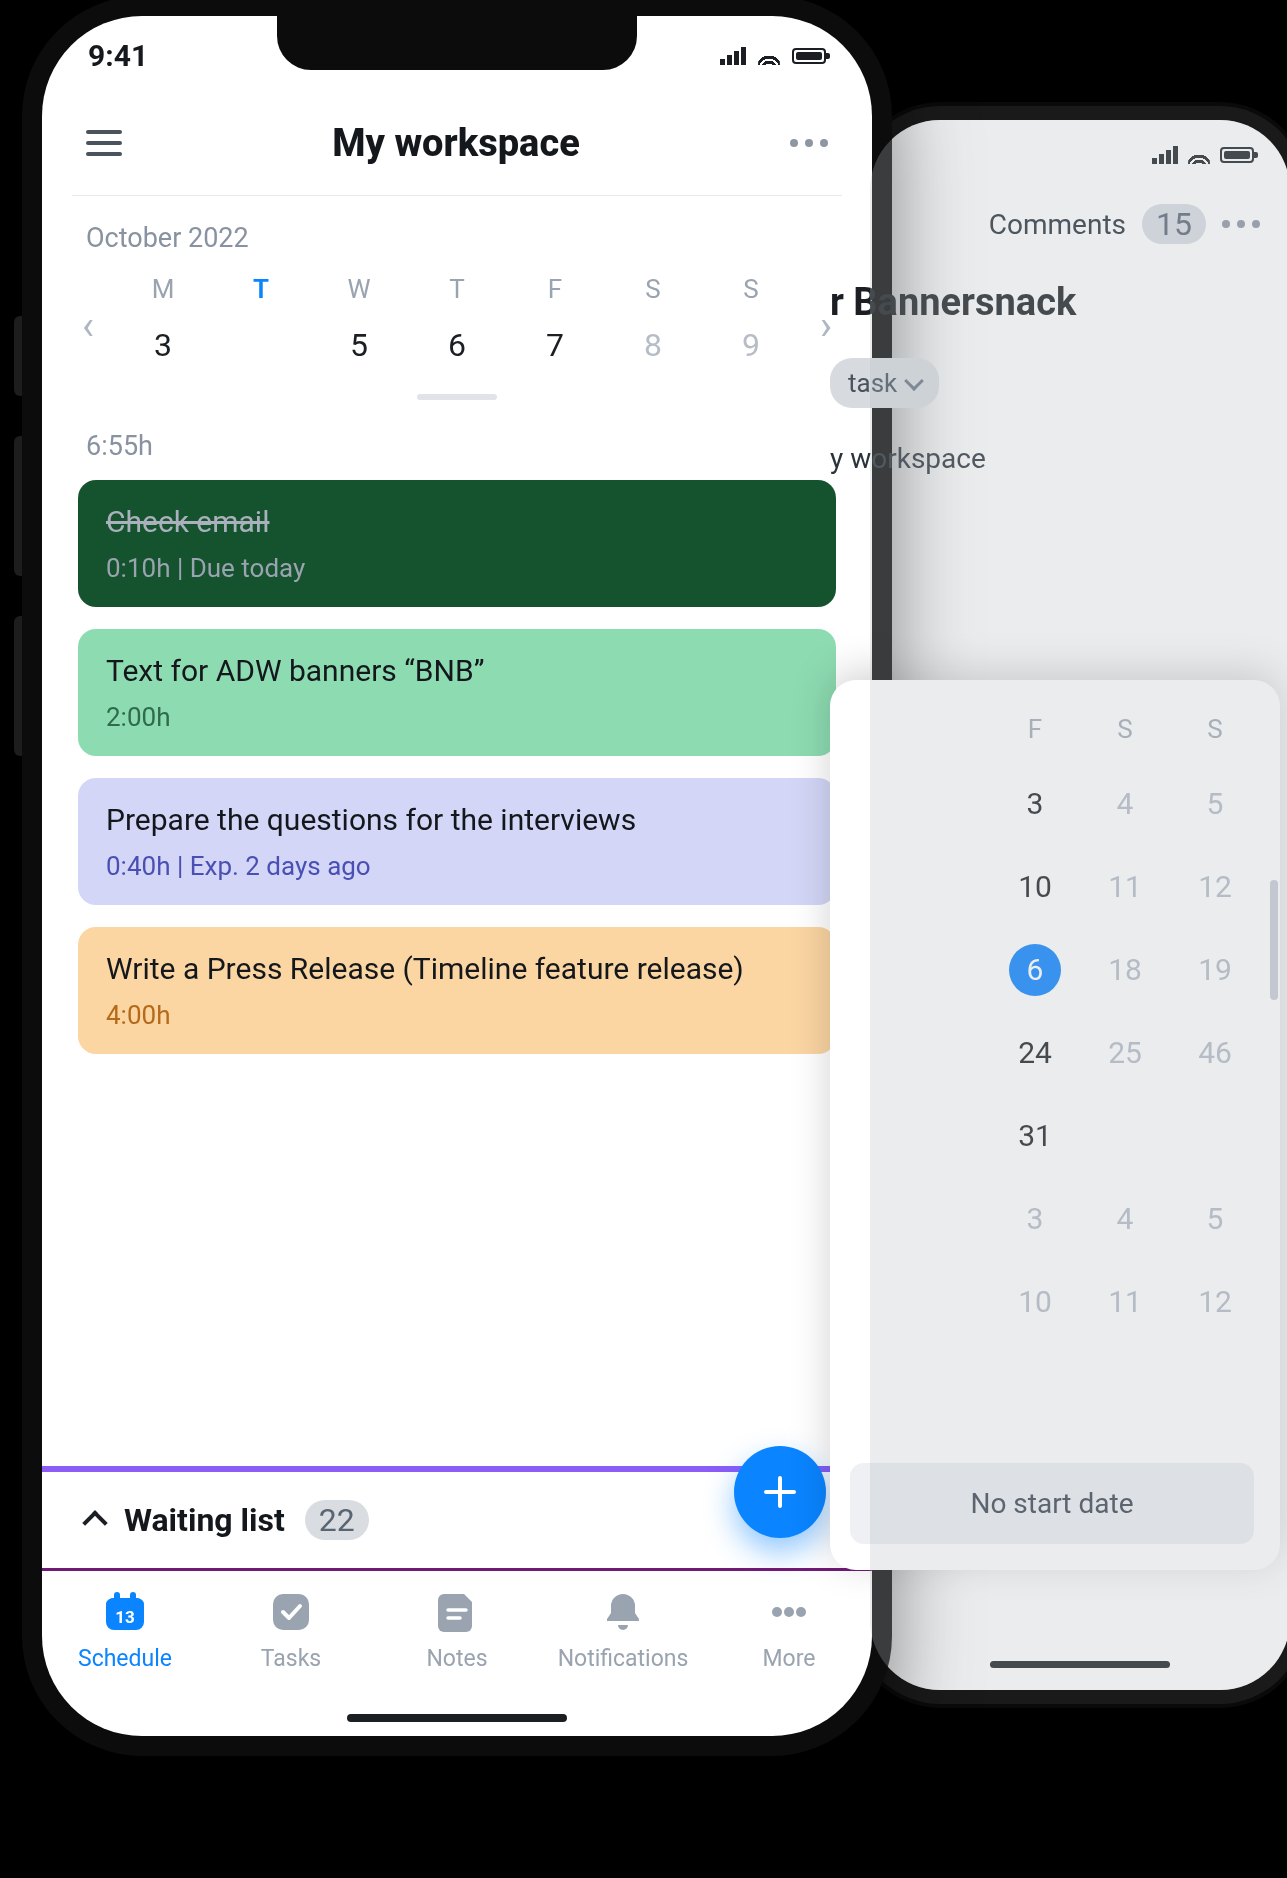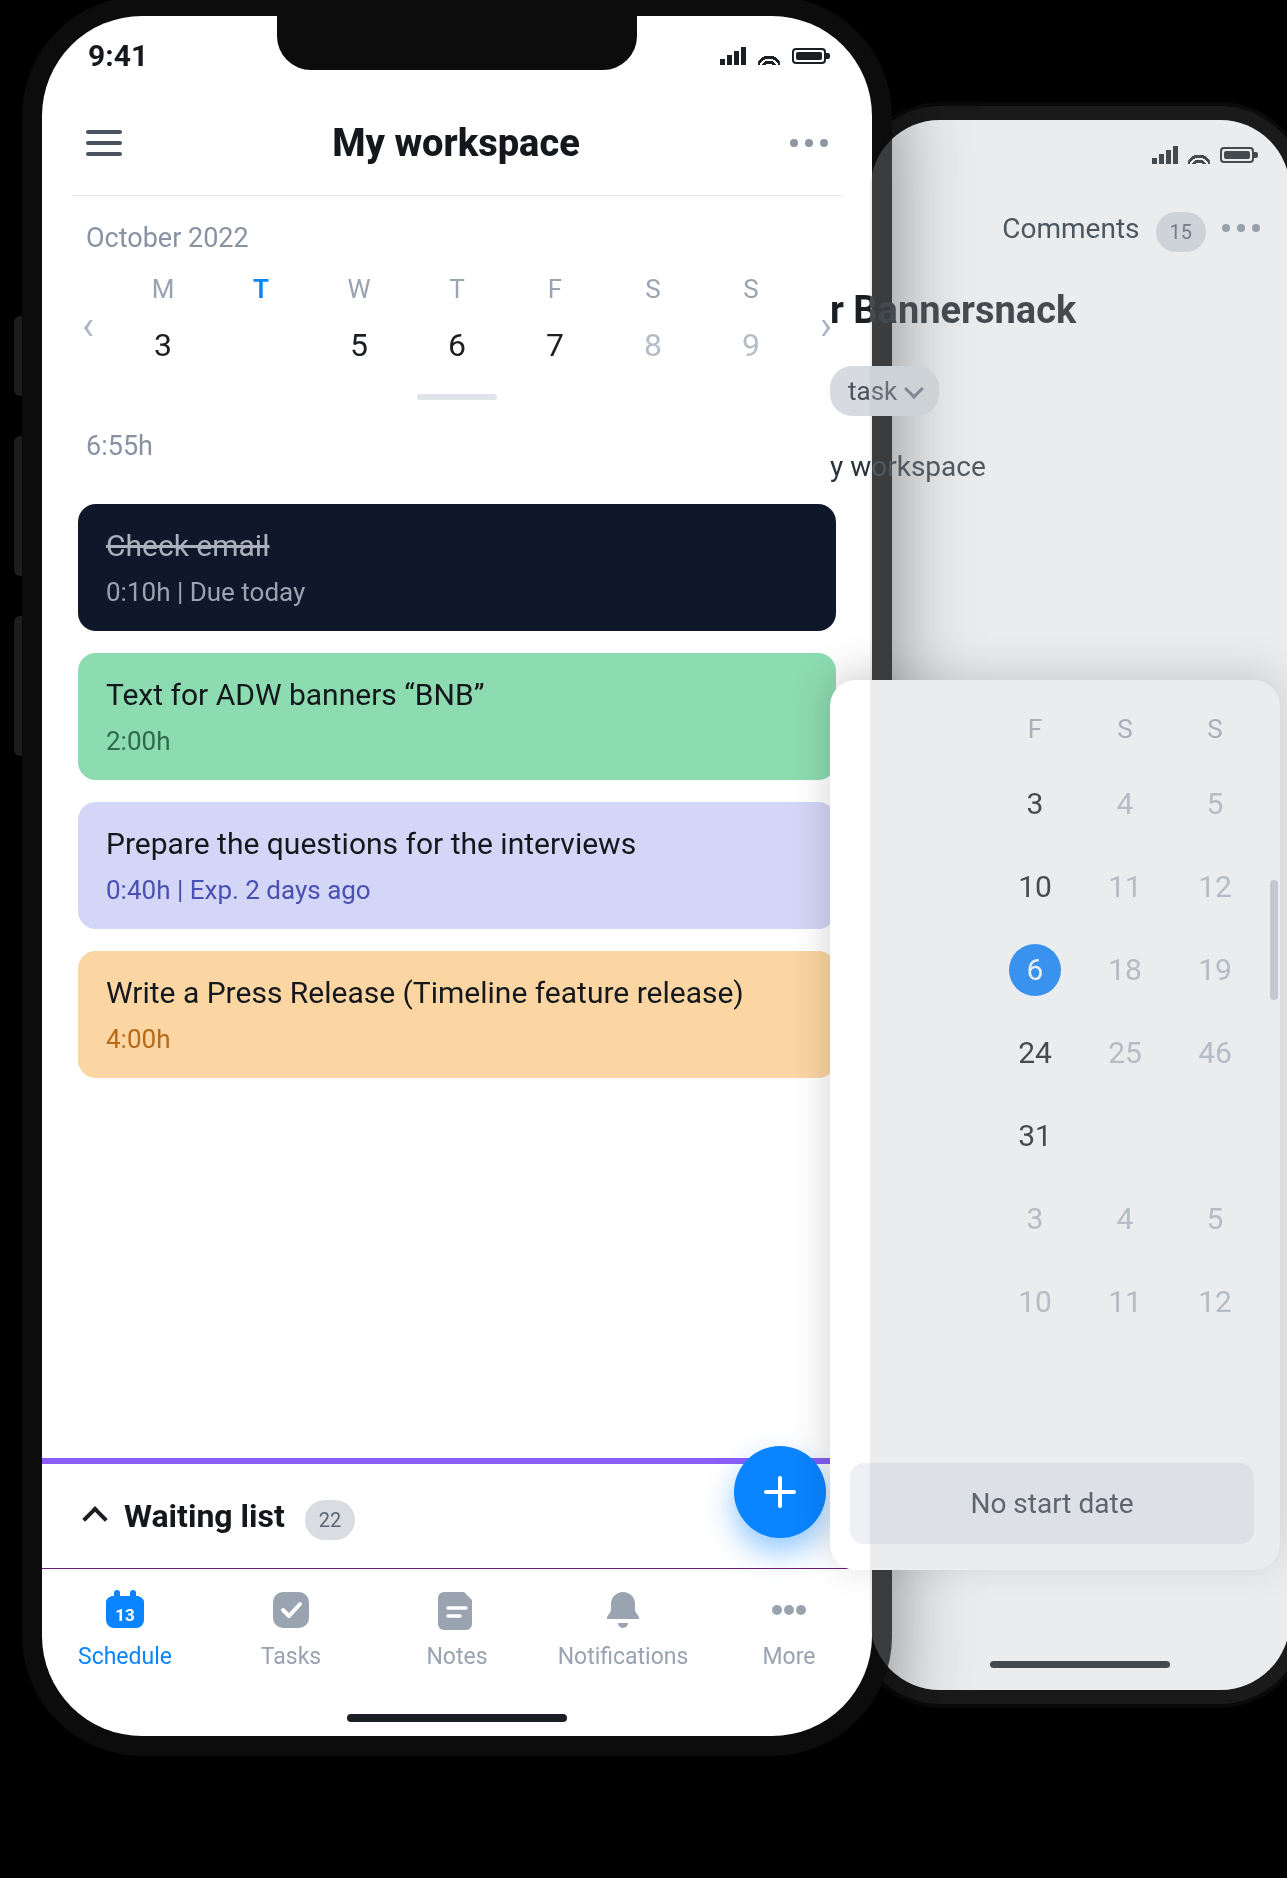--- a/index.html
+++ b/index.html
@@ -18,21 +18,21 @@
     linear-gradient(#1b1f23,#1b1f23) left 21px bottom 0/5px 18px no-repeat;}
   .wifi-icon{width:22px;height:18px;border-radius:50% 50% 0 0/100% 100% 0 0;background:
     radial-gradient(circle at 50% 120%,#1b1f23 0 4px,transparent 4px),
     radial-gradient(circle at 50% 120%,transparent 5px,#1b1f23 5px 8px,transparent 8px),
     radial-gradient(circle at 50% 120%,transparent 10px,#1b1f23 10px 13px,transparent 13px);}
   .batt-icon{width:34px;height:16px;border:2px solid #1b1f23;border-radius:4px;position:relative;}
   .batt-icon::after{content:"";position:absolute;right:-6px;top:3px;width:4px;height:6px;background:#1b1f23;border-radius:0 2px 2px 0;}
   .batt-icon::before{content:"";position:absolute;left:2px;top:2px;bottom:2px;width:26px;background:#1b1f23;border-radius:2px;}
   .phone2 .commentsrow{display:flex;justify-content:flex-end;align-items:center;gap:16px;padding:40px 30px 0 0;}
   .phone2 .commentslbl{font-size:28px;color:#25303a;}
-  .badge{display:inline-flex;align-items:center;justify-content:center;min-width:50px;height:40px;padding:0 14px;border-radius:20px;background:#d9dde2;color:#5a6573;font-size:20px;margin-top:8px;}
+  .badge{display:inline-flex;align-items:center;justify-content:center;min-width:50px;height:40px;padding:0 14px;border-radius:20px;background:#d9dde2;color:#5a6573;font-size:32px;}
   .dots{display:inline-flex;gap:7px;}
   .dots i{width:8px;height:8px;border-radius:50%;background:#8d96a2;display:block;}
   .phone2 .title2{font-size:38px;font-weight:700;color:#1b1f23;padding:36px 0 0 0;text-align:left;margin-left:-40px;}
   .phone2 .pill{display:inline-flex;align-items:center;gap:10px;background:#d7dbe0;border-radius:22px;padding:10px 18px;margin-top:34px;margin-left:-40px;color:#4a535e;font-size:26px;}
   .phone2 .chev{width:14px;height:14px;border-right:3px solid #6b7684;border-bottom:3px solid #6b7684;transform:rotate(45deg);margin-top:-4px;}
   .phone2 .wslabel{font-size:28px;color:#2a323b;margin-top:34px;margin-left:-40px;}
   
   .sheet{position:absolute;left:-40px;right:10px;top:560px;bottom:120px;background:#fff;border-radius:26px;box-shadow:0 -8px 40px rgba(0,0,0,.18);z-index:3;padding:26px 0 0 0;overflow:hidden;}
   .sheet .dowrow,.sheet .drow{display:grid;grid-template-columns:repeat(3,1fr);text-align:center;margin-left:160px;margin-right:20px;}
   .sheet .dowrow span{color:#a3acb8;font-size:26px;padding:8px 0 18px;}
@@ -69,35 +69,35 @@
   .weekgrid .dnum{font-size:32px;color:#1b1f23;padding:14px 0 22px;position:relative;}
   .weekgrid .dnum.mute{color:#b6bdc7;}
   .weekgrid .dnum.sel{color:#fff;}
   .weekgrid .dnum.sel::before{content:"";position:absolute;left:50%;top:6px;width:58px;height:58px;transform:translateX(-50%);background:#0a84ff;border-radius:50%;z-index:-1;}
   .handle{width:80px;height:6px;background:#e0e4e9;border-radius:3px;margin:8px auto 0;}
   .total{font-size:27px;color:#8892a0;padding:30px 44px 18px;}
   .tasks{padding:0 36px;display:flex;flex-direction:column;gap:22px;}
   .task{border-radius:18px;padding:24px 28px;}
   .task .t{font-size:30px;color:#14181c;}
   .task .m{font-size:26px;color:#3a4350;margin-top:14px;}
-  .task.done{background:#0f172a;margin-top:24px;}
+  .task.done{background:#14532d;}
   .task.done .t{color:#aab1bc;text-decoration:line-through;}
   .task.done .m{color:#9aa3b0;}
   .task.green{background:#8ddbb1;}
   .task.green .m{color:#2f6a4c;}
   .task.violet{background:#d3d6f6;}
   .task.violet .m{color:#4a50b3;}
   .task.orange{background:#fbd5a2;}
   .task.orange .m{color:#b56a1a;}
   .waiting{position:absolute;left:0;right:0;bottom:168px;border-top:6px solid #8b5cf6;display:flex;align-items:center;gap:20px;padding:28px 44px;}
   .waiting .chevup{width:18px;height:18px;border-left:4px solid #1b1f23;border-top:4px solid #1b1f23;transform:rotate(45deg);margin-top:6px;}
   .waiting .lbl{font-size:32px;font-weight:700;color:#14181c;}
   .fab{position:absolute;right:46px;bottom:198px;width:92px;height:92px;border-radius:50%;background:#0a84ff;display:flex;align-items:center;justify-content:center;box-shadow:0 14px 30px rgba(10,132,255,.45);}
   .fab svg{width:40px;height:40px;}
-  .tabbar{position:absolute;left:0;right:0;bottom:0;height:168px;border-top:1px solid #701a75;display:grid;grid-template-columns:repeat(5,1fr);align-items:start;padding-top:18px;}
+  .tabbar{position:absolute;left:0;right:0;bottom:0;height:168px;border-top:3px solid #701a75;display:grid;grid-template-columns:repeat(5,1fr);align-items:start;padding-top:18px;}
   .tab{display:flex;flex-direction:column;align-items:center;gap:10px;color:#9aa3b0;font-size:23px;}
   .tab.active{color:#0a84ff;}
   .tab .ic{width:48px;height:46px;display:flex;align-items:center;justify-content:center;}
   .homebar1{position:absolute;bottom:14px;left:50%;transform:translateX(-50%);width:220px;height:8px;border-radius:4px;background:#1b1f23;}
 </style>
 </head>
 <body>
 
 <div class="stage">
 

